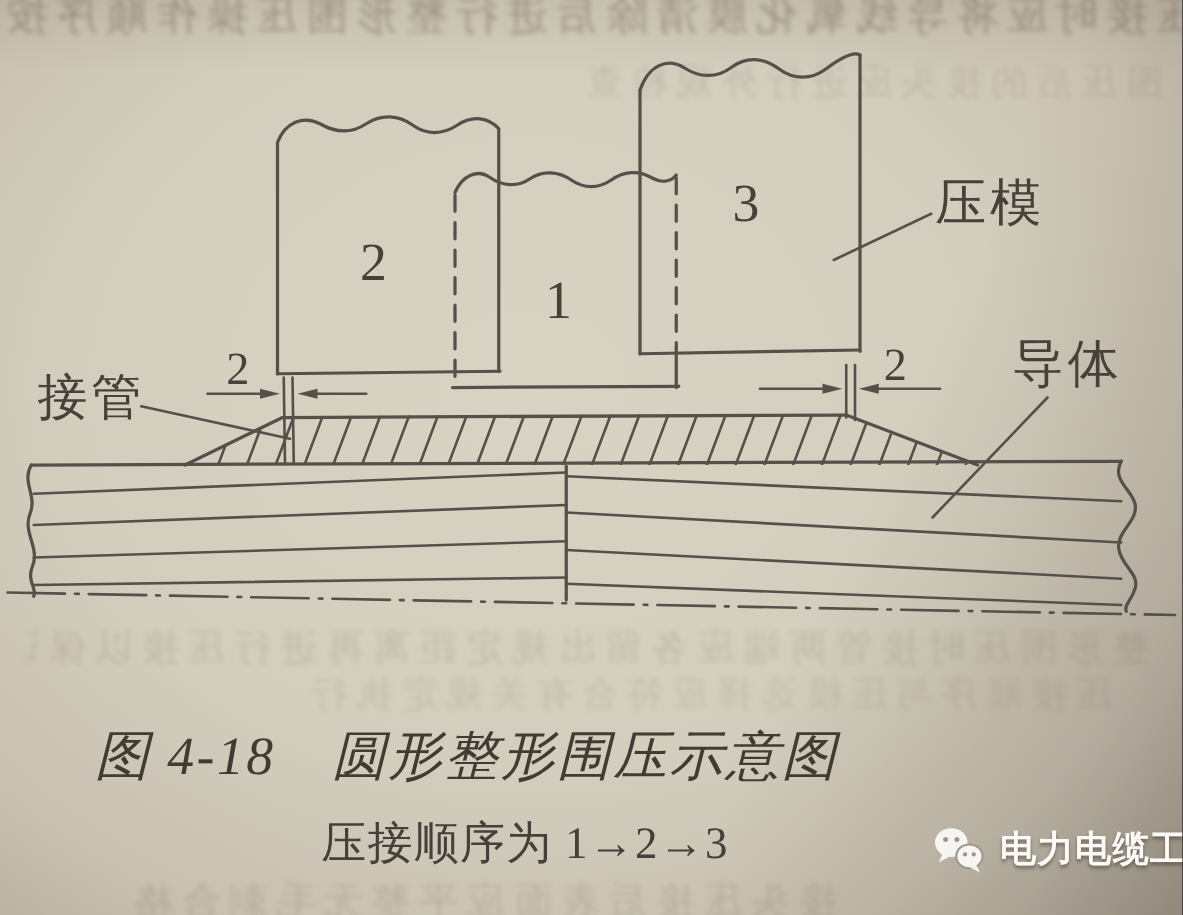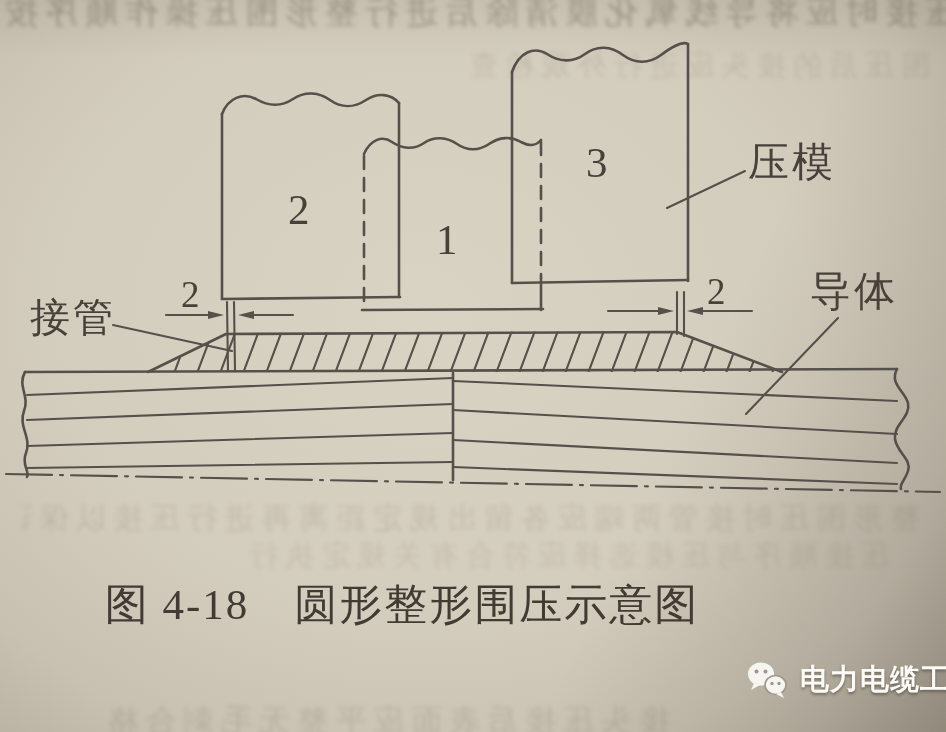--- a/index.html
+++ b/index.html
@@ -15,22 +15,22 @@
     position:absolute;color:#5e5440;white-space:nowrap;overflow:hidden;
     transform:scaleX(-1);filter:blur(2.3px);letter-spacing:7px;
     font-family:"Liberation Serif","DejaVu Serif",serif;pointer-events:none;
   }
   svg.diagram{position:absolute;left:0;top:0;}
   .stroke{fill:none;stroke:#56504a;stroke-width:2.6;stroke-linecap:round;stroke-linejoin:round;}
   .thin{stroke-width:2.1;}
   .dashed{stroke-dasharray:13 9;}
   .svgtext{fill:#47413a;font-family:"Liberation Serif","DejaVu Serif",serif;}
   .caption{
-    position:absolute;left:52px;top:576px;width:700px;text-align:center;
-    font-size:43px;letter-spacing:2px;color:#413b33;
+    position:absolute;left:76px;top:576px;width:700px;
+    font-size:43px;letter-spacing:2px;color:#413b33;font-style:italic;
   }
   .subtitle{
     position:absolute;left:120px;top:650px;width:600px;text-align:center;
     font-size:36px;letter-spacing:1px;color:#45403a;
   }
   .watermark{
     position:absolute;left:746px;top:659px;display:flex;align-items:center;gap:8px;
   }
   .watermark .wm-text{
     font-family:"Liberation Sans","DejaVu Sans",sans-serif;
@@ -161,20 +161,21 @@
     <text class="svgtext" x="436" y="254" font-size="43">1</text>
     <text class="svgtext" x="288" y="224" font-size="43">2</text>
     <text class="svgtext" x="586" y="177" font-size="43">3</text>
 
     <text class="svgtext" x="30" y="331" font-size="40" letter-spacing="3">接管</text>
     <text class="svgtext" x="748" y="176" font-size="41" letter-spacing="3">压模</text>
     <text class="svgtext" x="810" y="305" font-size="41" letter-spacing="3">导体</text>
   </svg>
 
   <div class="caption">图 4-18　圆形整形围压示意图</div>
+  <div class="subtitle">压接顺序为 1→2→3</div>
 
   <div class="watermark">
     <svg width="46" height="42" viewBox="0 0 46 42">
       <ellipse cx="15" cy="15" rx="13" ry="11.5" fill="#f6f5f1"></ellipse>
       <path d="M 8,24 L 5,31 L 14,26 Z" fill="#f6f5f1"></path>
       <ellipse cx="29.5" cy="26" rx="10.5" ry="9.5" fill="#f6f5f1" stroke="#9d9689" stroke-width="1.6"></ellipse>
       <path d="M 35,33 L 38,39 L 30,35 Z" fill="#f6f5f1"></path>
       <circle cx="10.5" cy="12.5" r="2" fill="#9d9689"></circle>
       <circle cx="19.5" cy="12.5" r="2" fill="#9d9689"></circle>
       <circle cx="26" cy="24.5" r="1.7" fill="#9d9689"></circle>

